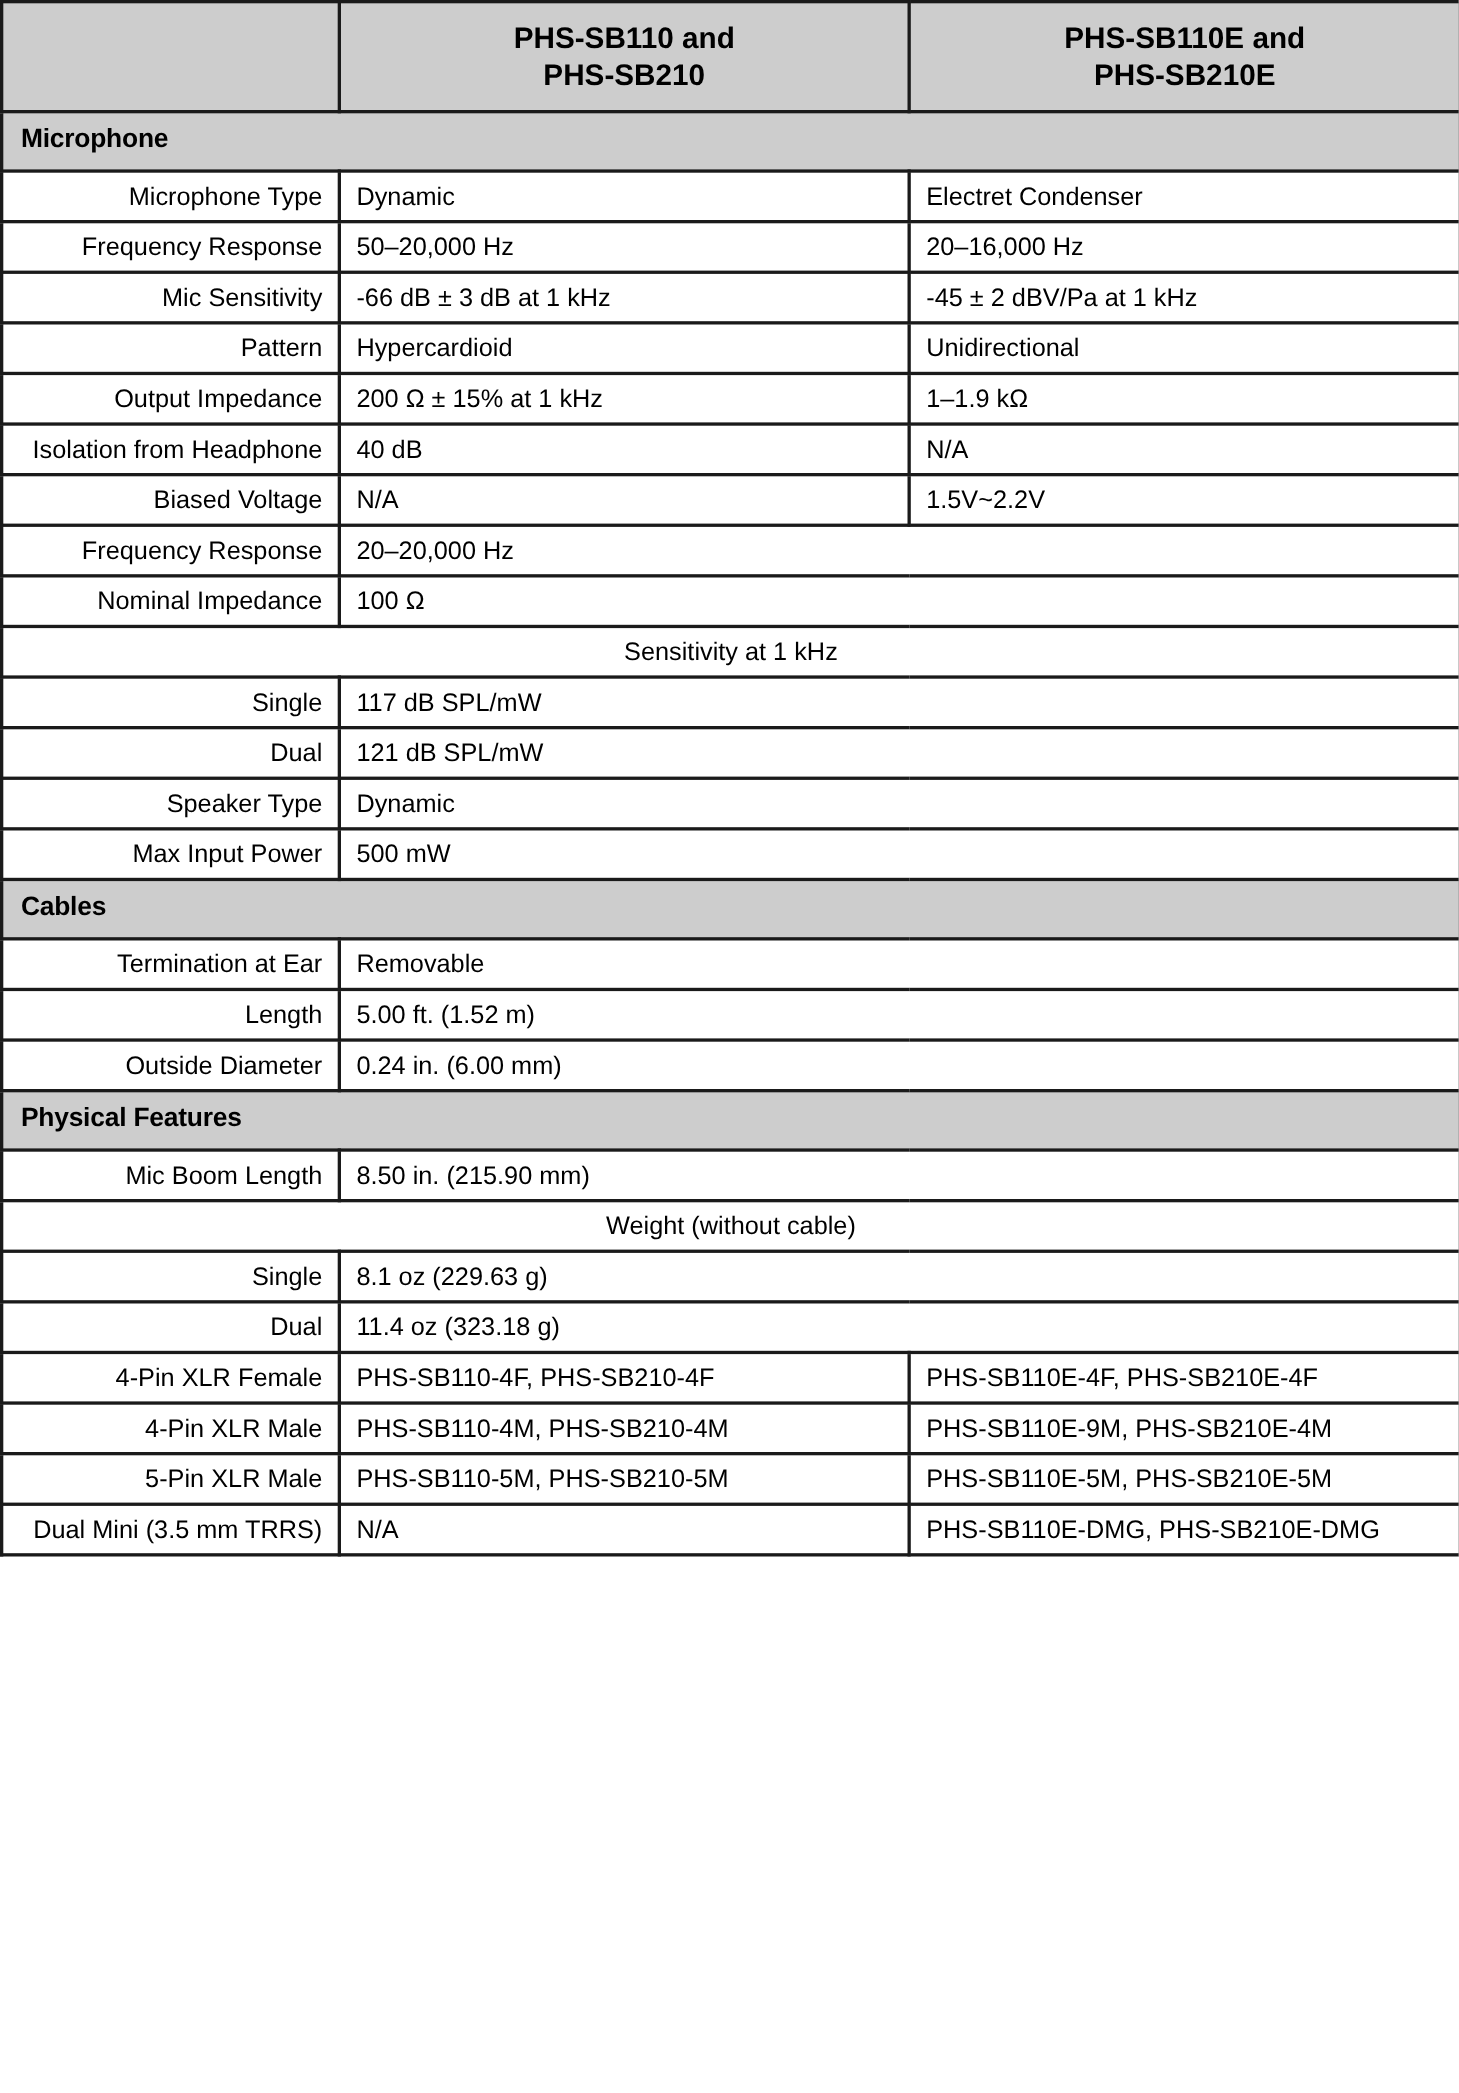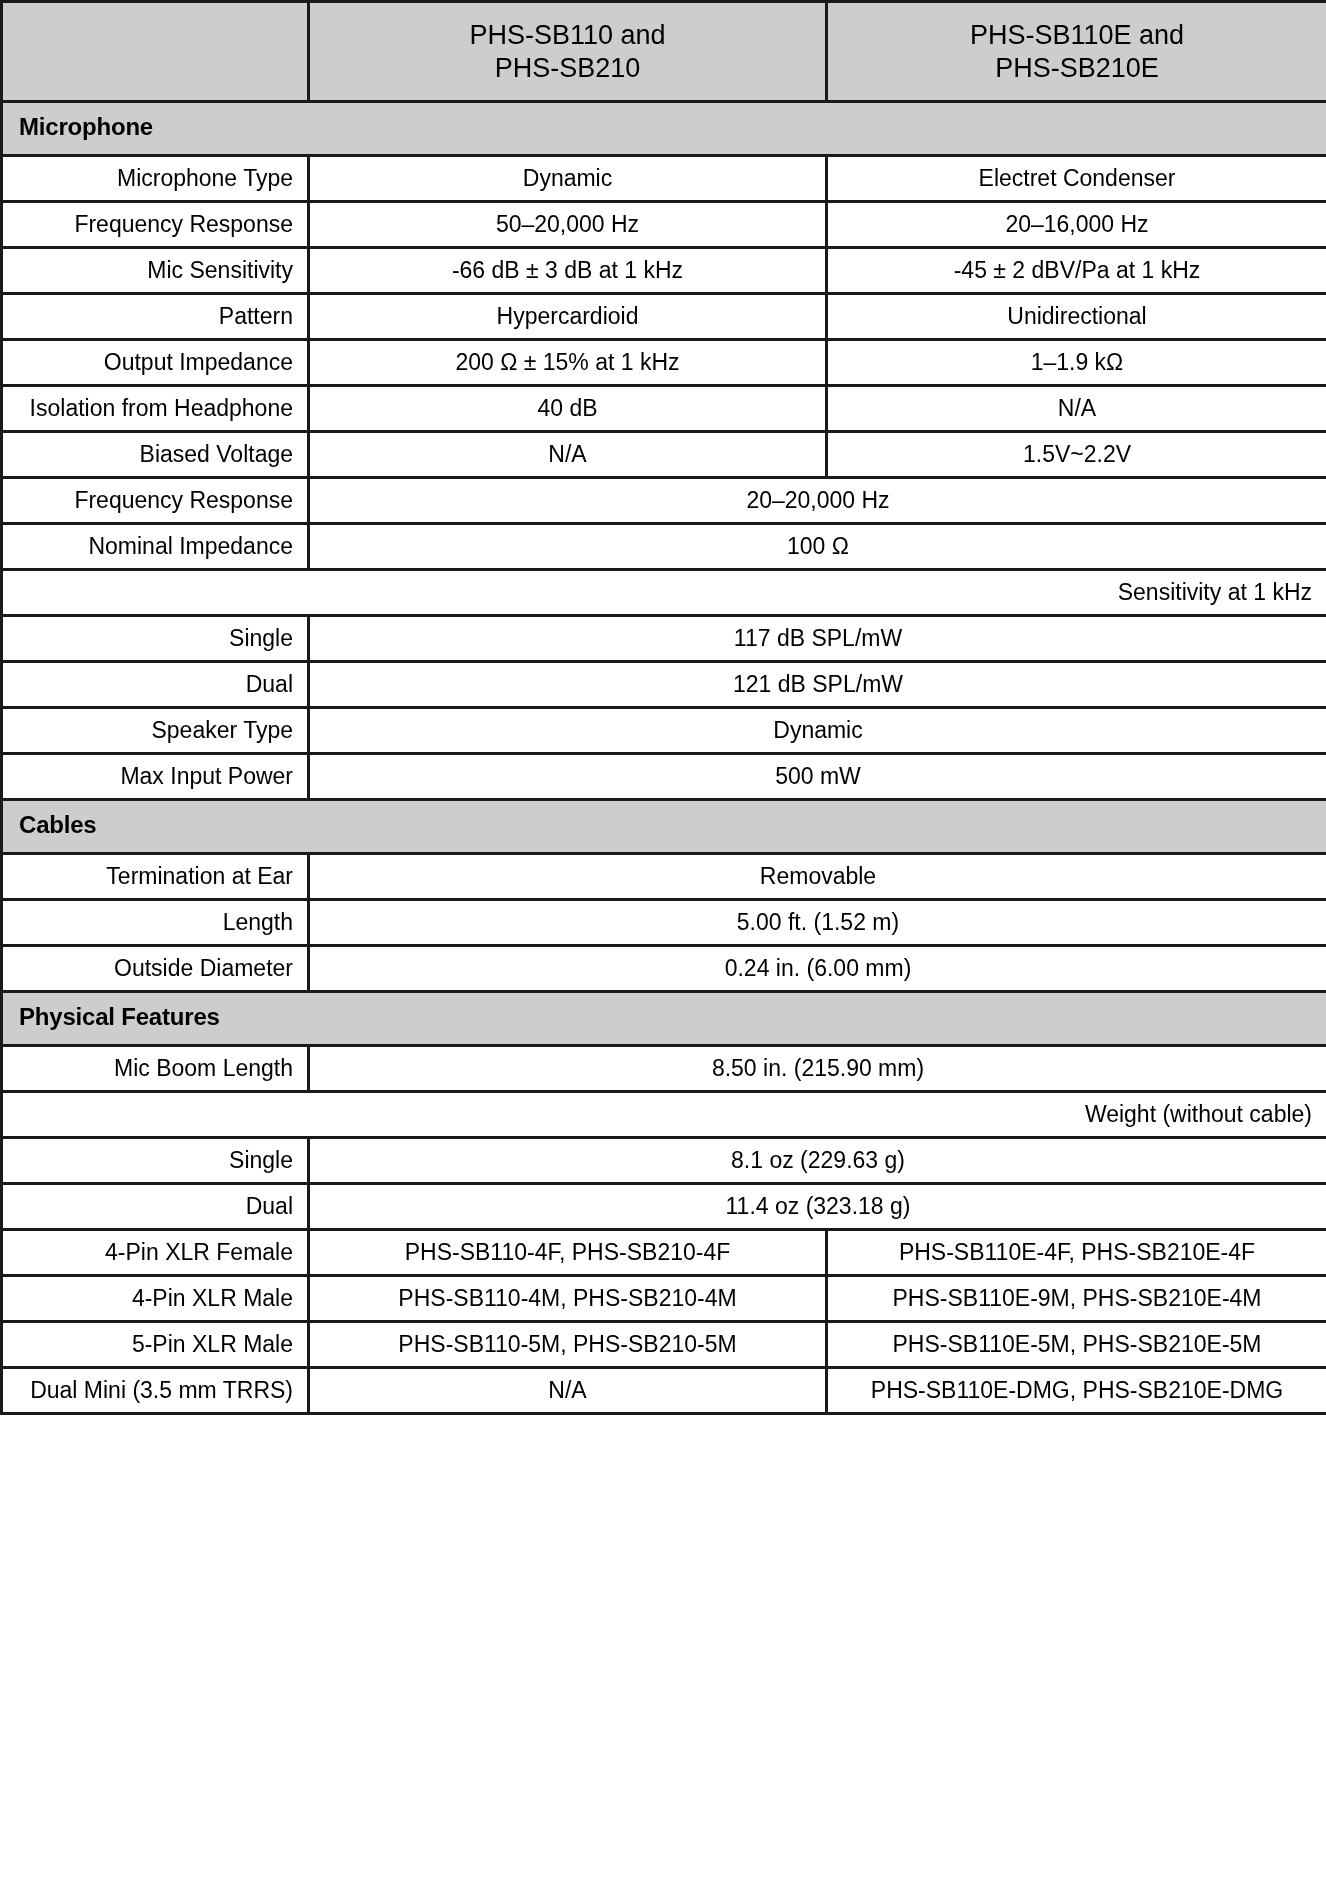--- a/index.html
+++ b/index.html
@@ -36,21 +36,21 @@
     line-height: 1.22;
     font-weight: 400;
     background: #ffffff;
   }
 
   
   tr.header-row td {
     background: #cdcdcd;
     height: 100px;
     font-size: 27px;
-    font-weight: normal;
+    font-weight: bold;
     text-align: center;
     padding: 6px 10px;
   }
   tr.header-row td.blank-corner {
     background: #cdcdcd;
   }
   .hdr-line { display: block; white-space: nowrap; }
 
   
   tr.section-row td {
@@ -63,24 +63,24 @@
     letter-spacing: -0.2px;
   }
 
   
   tr.data-row td { height: 46px; }
   td.label {
     text-align: right;
   }
   td.label.indent { padding-left: 46px; }
   td.value {
+    text-align: left;
+  }
+  td.fullwidth-label {
     text-align: center;
-  }
-  td.fullwidth-label {
-    text-align: right;
   }
 </style>
 </head>
 <body>
 
 <table class="spec-table">
   <colgroup>
     <col class="c-label">
       <col class="c-a">
       <col class="c-b">

